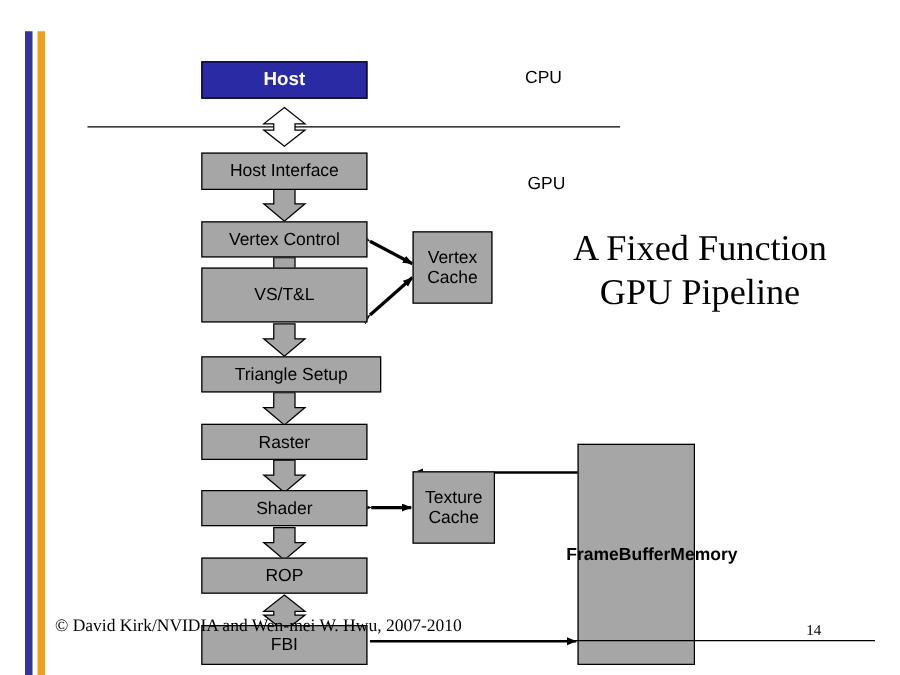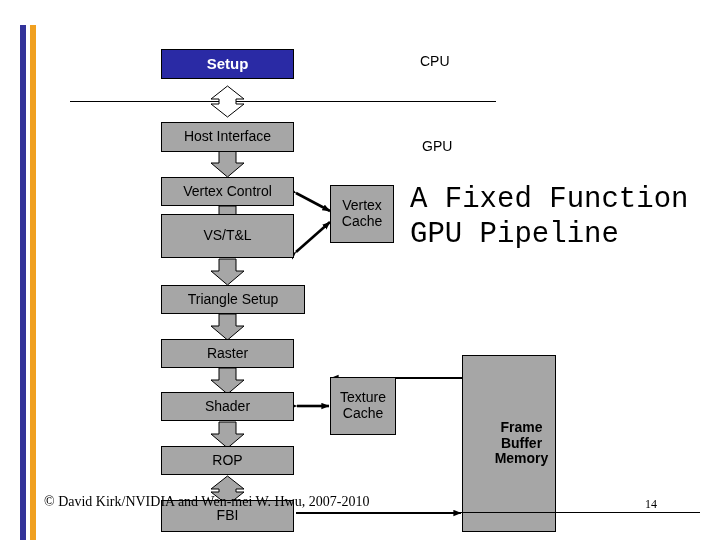--- a/index.html
+++ b/index.html
@@ -48,24 +48,24 @@
 
   
   .label {
     position: absolute;
     font-size: 14px;
     color: #000000;
     white-space: nowrap;
   }
   .title {
     position: absolute;
-    font-family: Liberation Mono, monospace;
+    font-family: Liberation Serif, serif;
     font-size: 29px;
     color: #000000;
-    text-align: left;
+    text-align: center;
     line-height: 1.22;
   }
 
   
   .divider {
     position: absolute;
     height: 0;
     border-top: 1px solid #000000;
   }
 
@@ -146,21 +146,21 @@
 
     <path d="M219,368 L236,368 L236,380 L244,380 L227.5,394 L211,380 L219,380 Z" fill="#a6a6a6" stroke="#000" stroke-width="1"></path>
 
     <path d="M219,422 L236,422 L236,434 L244,434 L227.5,448 L211,434 L219,434 Z" fill="#a6a6a6" stroke="#000" stroke-width="1"></path>
 
     <path d="M227.5,476 L244,489 L236,489 L236,492 L244,492 L227.5,505 L211,492 L219,492 L219,489 L211,489 Z" fill="#a6a6a6" stroke="#000" stroke-width="1"></path>
 
     <path d="M227.5,86 L244,99 L236,99 L236,104 L244,104 L227.5,117 L211,104 L219,104 L219,99 L211,99 Z" fill="#ffffff" stroke="#000" stroke-width="1"></path>
   </svg>
 
-  <div class="node host" style="left:161px; top:49px; width:133px; height:30px;">Setup</div>
+  <div class="node host" style="left:161px; top:49px; width:133px; height:30px;">Host</div>
 
   <div class="node" style="left:161px; top:177px; width:133px; height:29px;">Vertex Control</div>
 
   <div class="node" style="left:161px; top:122px; width:133px; height:30px;">Host Interface</div>
 
   <div class="node" style="left:161px; top:214px; width:133px; height:44px;">VS/T&amp;L</div>
 
   <div class="node" style="left:330px; top:185px; width:64px; height:58px; flex-direction:column;">
     <span>Vertex</span>
     <span>Cache</span>
@@ -174,21 +174,21 @@
 
   <div class="node" style="left:330px; top:377px; width:66px; height:58px; flex-direction:column;">
     <span>Texture</span>
     <span>Cache</span>
   </div>
 
   <div class="node" style="left:161px; top:446px; width:133px; height:29px;">ROP</div>
 
   <div class="node" style="left:161px; top:500px; width:133px; height:32px;">FBI</div>
 
-  <div class="node" style="left:462px; top:355px; width:94px; height:177px; flex-direction:column; font-weight:bold;padding-left:25px;">
+  <div class="node" style="left:462px; top:355px; width:94px; height:177px; font-weight:bold;padding-left:25px;">
     <span>Frame</span>
     <span>Buffer</span>
     <span>Memory</span>
   </div>
 
   <div class="footer" style="left:44px; top:493px;">
     <div>© David Kirk/NVIDIA and Wen-mei W. Hwu, 2007-2010</div>
   </div>
   <div class="footer-rule" style="left:296px; top:512px; width:404px;"></div>
   <div class="page-num" style="left:645px; top:497px;">14</div>

